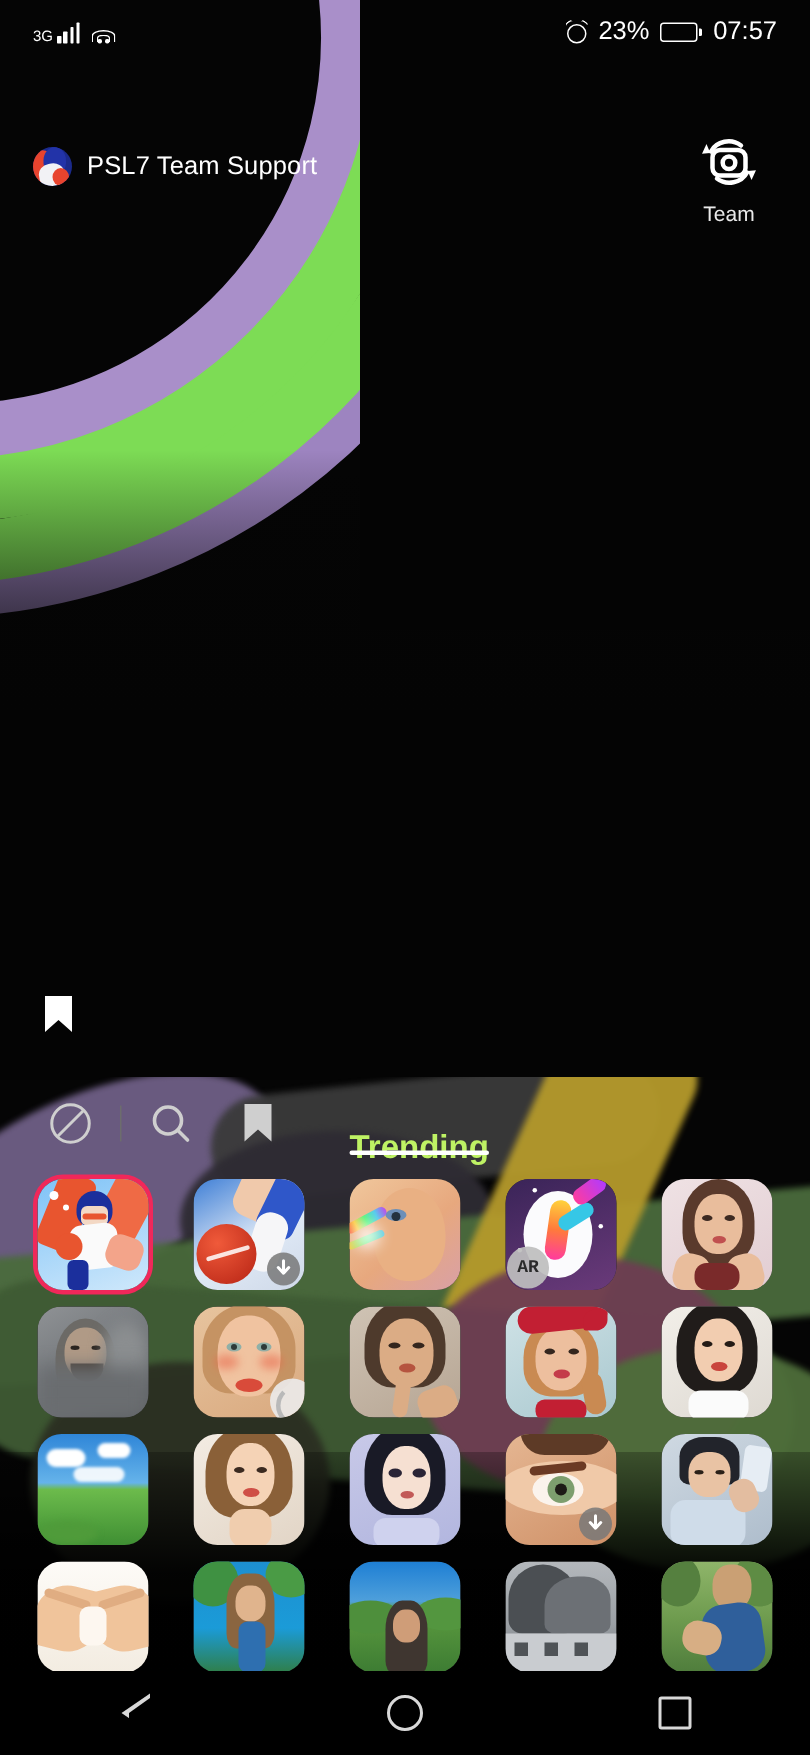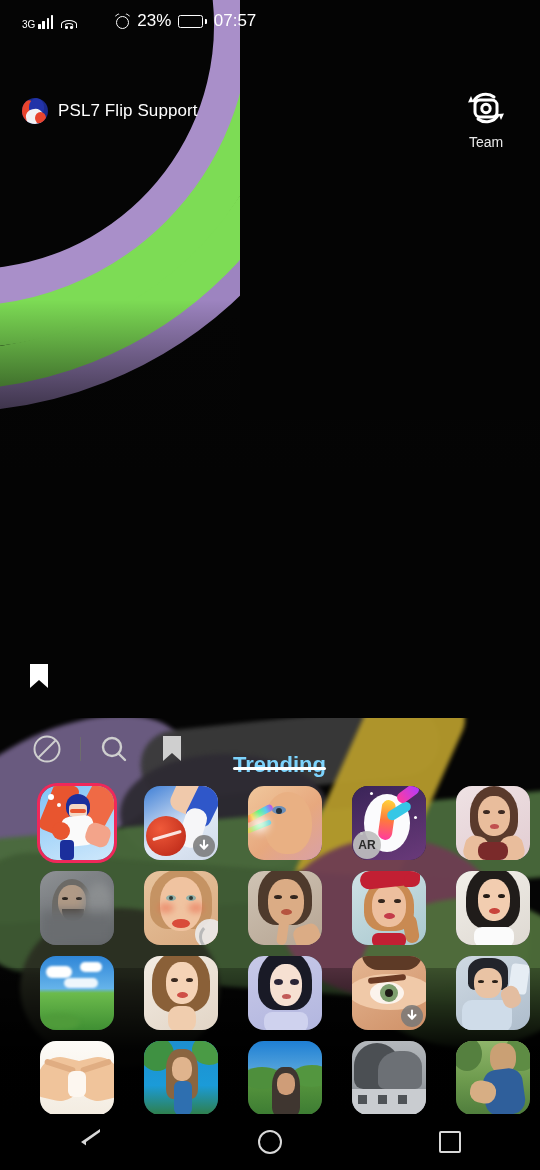--- a/index.html
+++ b/index.html
@@ -39,21 +39,21 @@
     background:#040404;
   }
   .mask-bottom{
     position:absolute; left:0; top:300px; width:540px; height:420px;
     background:linear-gradient(180deg, rgba(4,4,4,0) 0%, #040404 42%);
   }
 
   
   #status-bar{
     position:absolute; left:0; top:0; width:540px; height:42px;
-    display:flex; align-items:center; justify-content:flex-start;
+    display:flex; align-items:center; justify-content:space-between;
     padding:0 22px; z-index:60; font-size:17px;gap:38px;
   }
   .sb-left{ display:flex; align-items:flex-end; gap:7px; }
   .net-type{ font-size:10px; line-height:9px; margin-right:-4px; }
   .bars{ display:flex; align-items:flex-end; gap:1.5px; height:15px; }
   .bars i{ display:block; width:2.6px; background:#fff; border-radius:.5px; }
   .bars i:nth-child(1){ height:5px; }
   .bars i:nth-child(2){ height:8px; }
   .bars i:nth-child(3){ height:11px; }
   .bars i:nth-child(4){ height:14px; }
@@ -155,33 +155,33 @@
     display:flex; align-items:center;
   }
   .tool-icons{ display:flex; align-items:center; gap:0; padding-left:18px; }
   .tool-btn{ width:58px; height:58px; display:flex; align-items:center; justify-content:center; }
   .tool-div{ width:1px; height:24px; background:#6d6d6d; margin:0 4px; }
 
   #tab-strip{ display:flex; align-items:flex-start; gap:0; padding-left:14px; }
   .tab{ position:relative; padding:0 18px; height:58px; display:flex;
         align-items:center; white-space:nowrap; }
   .tab span{ font-size:22px; color:#9b9b9b; }
-  .tab.active span{ color:#7dd3fc; font-weight:bold;margin-top:32px; }
+  .tab.active span{ color:#bef264; font-weight:bold;margin-top:32px; }
   .tab.active::after{
     content:""; position:absolute; left:18px; right:18px; bottom:8px;
     height:3px; background:#fff; border-radius:2px;
   }
 
   
   #effects-grid{
     position:absolute; left:0; top:62px; width:540px; z-index:5;
     display:grid; grid-template-columns:repeat(5, 104px);
     justify-content:center; column-gap:0; row-gap:0;
   }
-  .cell{ width:104px; height:85px; display:flex; align-items:center; justify-content:flex-end; }
+  .cell{ width:104px; height:85px; display:flex; align-items:center; justify-content:center;font-family:Liberation Mono, monospace; }
   .thumb{
     width:74px; height:74px; border-radius:16px; overflow:hidden;
     position:relative; background:#222;
   }
   .cell.selected .thumb{
     box-shadow:0 0 0 3px #f0285a; border-radius:17px;
   }
   .cell.selected{ }
   .badge-dl{
     position:absolute; right:3px; bottom:3px; width:22px; height:22px;
@@ -267,21 +267,21 @@
   </div>
 </div>
 
 <div id="account-pill">
   <div id="avatar">
     <span class="a1"></span>
       <span class="a2"></span>
       <span class="a3"></span>
       <span class="a4"></span>
   </div>
-  <div id="account-name">PSL7 Flip Support</div>
+  <div id="account-name">PSL7 Team Support</div>
 </div>
 
 <div id="flip-button">
   <svg width="44" height="40" viewBox="0 0 44 40">
     <path d="M10 13 A13 12 0 0 1 30 9" fill="none" stroke="#fff" stroke-width="3" stroke-linecap="round"></path>
     <path d="M34 27 A13 12 0 0 1 14 31" fill="none" stroke="#fff" stroke-width="3" stroke-linecap="round"></path>
     <path d="M7 8 L9.5 14 L4 14.5 Z" fill="#fff"></path>
     <path d="M37 32 L34.5 26 L40 25.5 Z" fill="#fff"></path>
     <rect x="11" y="12" width="22" height="17" rx="5" fill="none" stroke="#fff" stroke-width="3"></rect>
     <circle cx="22" cy="20.5" r="4.2" fill="none" stroke="#fff" stroke-width="3"></circle>

